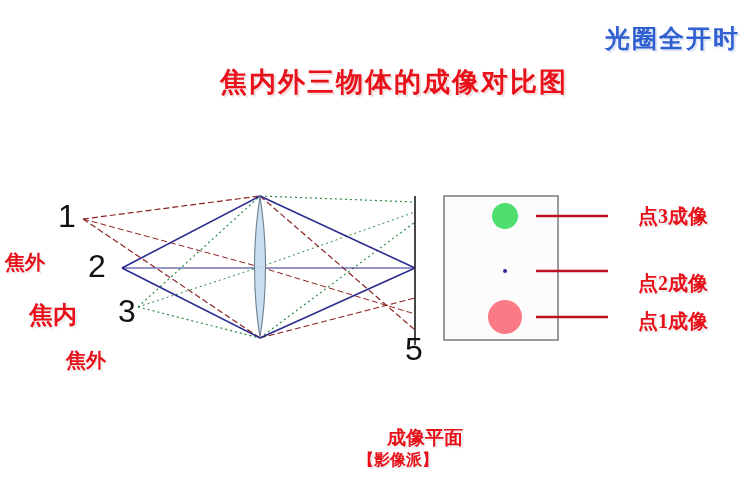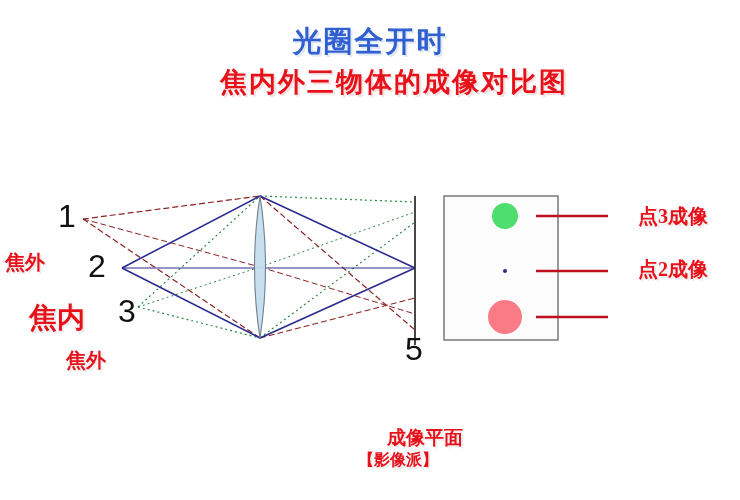--- a/index.html
+++ b/index.html
@@ -24,23 +24,24 @@
     position: absolute;
     width: 740px;
     text-align: center;
     font-family: "Liberation Serif", serif;
     font-weight: bold;
     letter-spacing: 2px;
     white-space: nowrap;
   }
   #title-1 {
     top: 22px;
-    font-size: 29px;
+    font-size: 25px;
     color: #2f5fd0;
     text-shadow: 2px 2px 1px #dfe6f5, 1px 1px 0 #ffffff;
+    text-align: right;
   }
   #title-2 {
     top: 64px;
     font-size: 27px;
     color: #e8111a;
     text-shadow: 2px 2px 1px #f2dede, 1px 1px 0 #ffffff;
     padding-left: 24px;
   }
   .cn-label {
     position: absolute;
@@ -53,39 +54,39 @@
   }
   .num-label {
     position: absolute;
     font-family: "Liberation Sans", sans-serif;
     font-weight: normal;
     color: #111111;
     white-space: nowrap;
   }
   #label-jiaowai-1 { left: 5px;  top: 205px; font-size: 20px; }
   #num-1          { left: 58px; top: 198px; font-size: 32px; }
-  #label-jiaonei-2{ left: 29px; top: 255px; font-size: 28px; }
+  #label-jiaonei-2{ left: 29px; top: 255px; font-size: 24px; }
   #num-2          { left: 88px; top: 248px; font-size: 32px; }
   #label-jiaowai-3{ left: 66px; top: 303px; font-size: 20px; }
   #num-3          { left: 118px;top: 293px; font-size: 32px; }
   #num-5          { left: 405px;top: 331px; font-size: 32px; }
   #label-plane    { left: 387px;top: 381px; font-size: 19px; text-align: right; }
   .spot-label {
     position: absolute;
     font-family: "Liberation Serif", serif;
     font-weight: bold;
     font-size: 20px;
     color: #e8111a;
     text-shadow: 2px 2px 1px #ececec, 1px 1px 0 #ffffff;
     white-space: nowrap;
     left: 614px;
     margin-left: 24px;
   }
   #spot-label-3 { top: 203px; }
-  #spot-label-2 { top: 256px; }
+  #spot-label-2 { top: 270px; }
   #spot-label-1 { top: 308px; }
   #footer-tag {
     position: absolute;
     left: 0; top: 450px;
     width: 740px;
     text-align: center;
     font-family: "Liberation Serif", serif;
     font-weight: bold;
     font-size: 16px;
     color: #e8111a;
@@ -152,16 +153,17 @@
   <div class="num-label" id="num-2">2</div>
 
   <div class="cn-label" id="label-jiaowai-3">焦外</div>
   <div class="num-label" id="num-3">3</div>
 
   <div class="num-label" id="num-5">5</div>
   <div class="cn-label" id="label-plane">成像平面</div>
 
   <div class="spot-label" id="spot-label-3">点3成像</div>
   <div class="spot-label" id="spot-label-2">点2成像</div>
+  <div class="spot-label" id="spot-label-1">点1成像</div>
 
   <div id="footer-tag">【影像派】</div>
 
 </div>
 
 </body></html>

